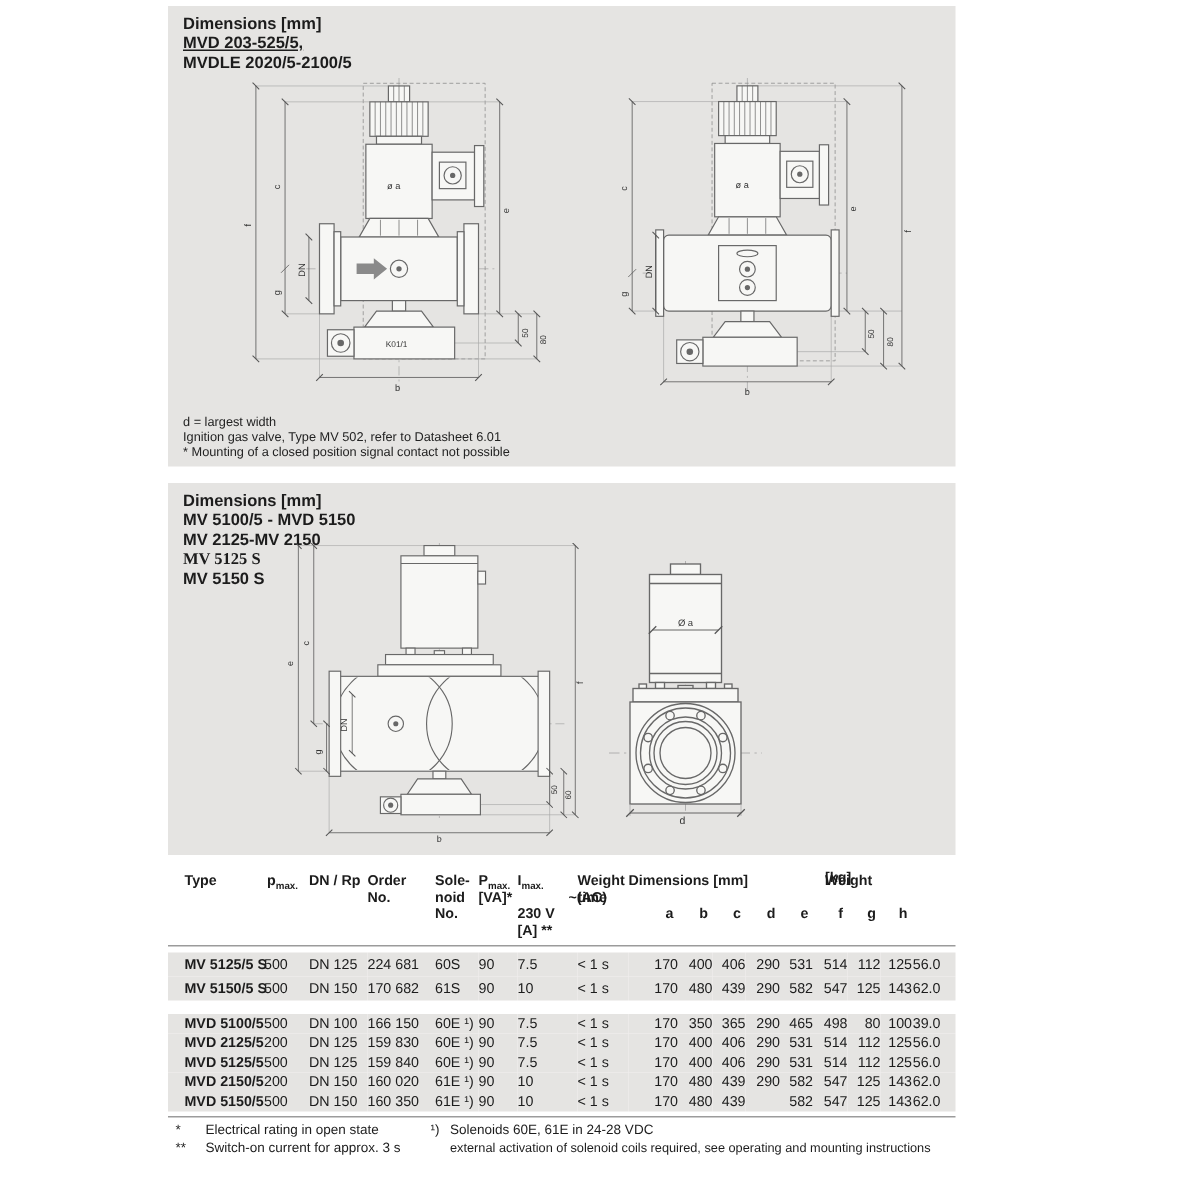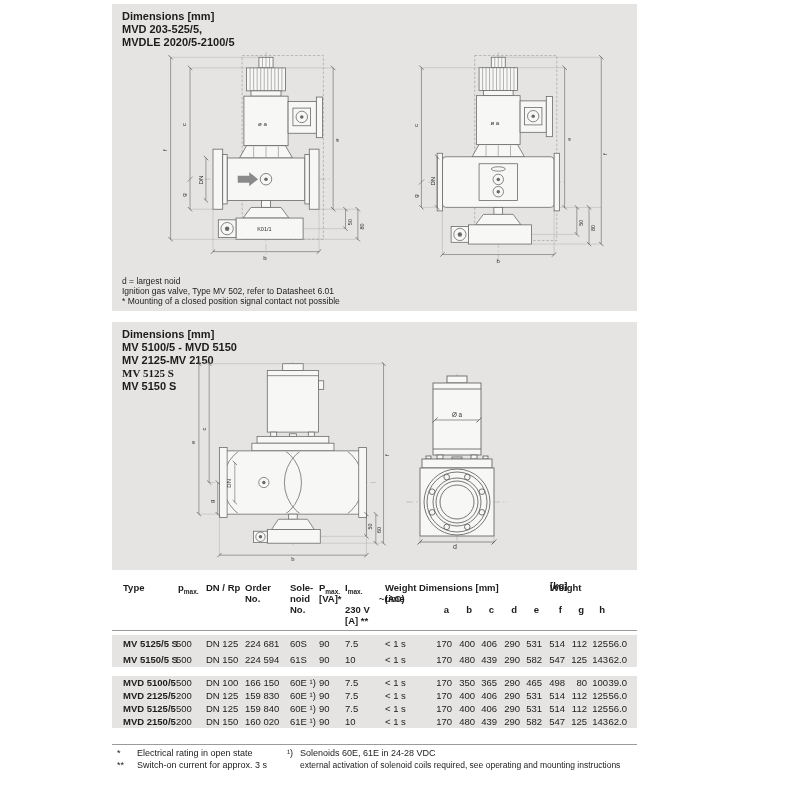--- a/index.html
+++ b/index.html
@@ -37,24 +37,24 @@
   svg text{font-family:"Liberation Sans",sans-serif;font-size:7px;fill:#333;}
   svg text.sm{font-size:6.3px;}
 </style>
 </head>
 <body>
 
 <div id="page">
 
   <div class="panel" style="left:112px;top:4px;width:525px;height:307px;">
     <div class="ttl" style="left:10px;top:6px;">Dimensions [mm]</div>
-    <div class="ttl" style="left:10px;top:19px;">MVD 203-525/5,</div>
+    <div class="ttl" style="left:10px;top:19px;text-decoration:underline;">MVD 203-525/5,</div>
     <div class="ttl" style="left:10px;top:32px;">MVDLE 2020/5-2100/5</div>
 
-    <div class="note" style="left:10px;top:272px;">d = largest noid</div>
+    <div class="note" style="left:10px;top:272px;">d = largest width</div>
     <div class="note" style="left:10px;top:282px;">Ignition gas valve, Type MV 502, refer to Datasheet 6.01</div>
     <div class="note" style="left:10px;top:292px;">* Mounting of a closed position signal contact not possible</div>
   </div>
 
   <svg style="left:160px;top:52px;" width="212" height="212" viewBox="0 0 240 240">
     <defs>
         <marker id="tkA" markerWidth="7" markerHeight="7" refX="3.5" refY="3.5" orient="auto" markerUnits="userSpaceOnUse">
           <path d="M1,6 L6,1" stroke="#555" stroke-width="0.8" fill="none"></path>
         </marker>
       </defs>
@@ -365,21 +365,21 @@
             <td class="r">531</td>
             <td class="r">514</td>
             <td class="r">112</td>
             <td class="r">125</td>
             <td class="w">56.0</td>
         </tr>
         <tr>
           <td class="ct">MV 5150/5 S</td>
             <td>500</td>
             <td>DN 150</td>
-            <td>224 594</td>
+            <td>170 682</td>
             <td>61S</td>
             <td>90</td>
             <td>10</td>
             <td>&lt; 1 s</td>
             <td class="r">170</td>
             <td class="r">480</td>
             <td class="r">439</td>
             <td class="r">290</td>
             <td class="r">582</td>
             <td class="r">547</td>
@@ -480,20 +480,39 @@
             <td class="r">170</td>
             <td class="r">480</td>
             <td class="r">439</td>
             <td class="r">290</td>
             <td class="r">582</td>
             <td class="r">547</td>
             <td class="r">125</td>
             <td class="r">143</td>
             <td class="w">62.0</td>
         </tr>
+        <tr>
+          <td class="ct">MVD 5150/5</td>
+            <td>500</td>
+            <td>DN 150</td>
+            <td>160 350</td>
+            <td>61E ¹)</td>
+            <td>90</td>
+            <td>10</td>
+            <td>&lt; 1 s</td>
+            <td class="r">170</td>
+            <td class="r">480</td>
+            <td class="r">439</td>
+            <td class="r"></td>
+            <td class="r">582</td>
+            <td class="r">547</td>
+            <td class="r">125</td>
+            <td class="r">143</td>
+            <td class="w">62.0</td>
+        </tr>
       </tbody>
     </table>
 
     <div class="rule" style="top:166px;"></div>
   </div>
 
   <span class="fn" style="left:117px;top:748px;">*</span>
   <span class="fn" style="left:137px;top:748px;">Electrical rating in open state</span>
   <span class="fn" style="left:117px;top:760px;">**</span>
   <span class="fn" style="left:137px;top:760px;">Switch-on current for approx. 3 s</span>

